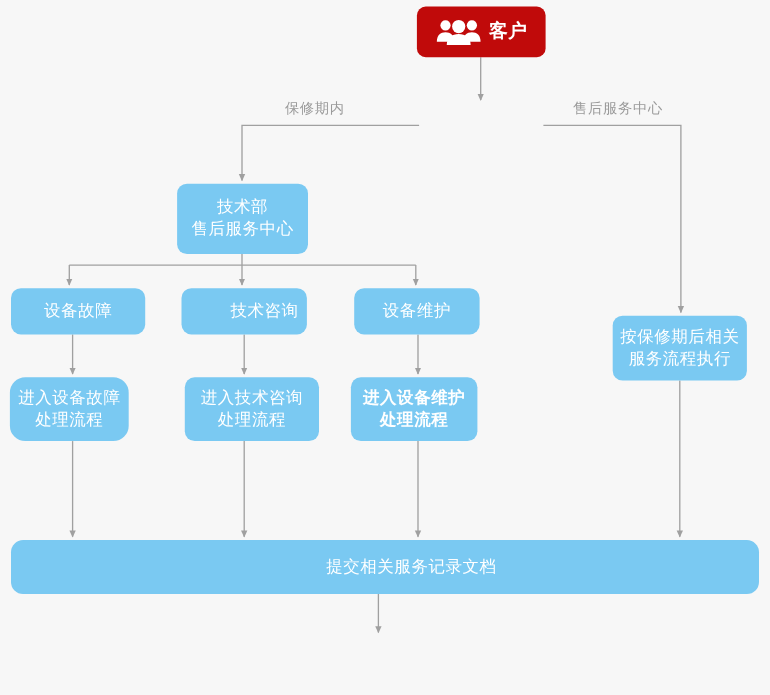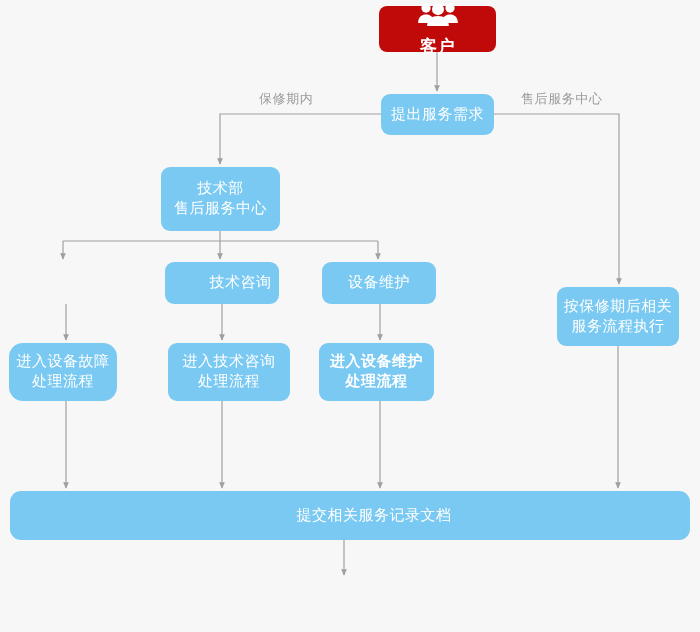--- a/index.html
+++ b/index.html
@@ -30,21 +30,20 @@
     box-sizing: border-box;
     display: flex;
     align-items: center;
     justify-content: center;
     text-align: center;
     border-radius: 9px;
     color: #ffffff;
     line-height: 1.32;
     letter-spacing: 0.5px;
     z-index: 2;
-    flex-direction: column;
   }
   .node.blue {
     background: #7ac9f2;
   }
   .node.red {
     background: #c00a0a;
   }
   .node .label {
     white-space: pre-line;
     font-size: 15px;
@@ -128,32 +127,32 @@
         <path d="M1.5 30 C1.5 22 6 18.5 12 18.5 C18 18.5 22.5 22 22.5 30 Z"></path>
         <circle cx="44" cy="10" r="6.2"></circle>
         <path d="M33.5 30 C33.5 22 38 18.5 44 18.5 C50 18.5 54.5 22 54.5 30 Z"></path>
         <circle cx="28" cy="11.5" r="8"></circle>
         <path d="M13.5 34 C13.5 24.5 20 20.5 28 20.5 C36 20.5 42.5 24.5 42.5 34 Z"></path>
       </g>
     </svg>
     <span class="label">客户</span>
   </div>
 
-  <div class="node blue" id="node-request">
-    <span class="label">提出服务需求</span>
-  </div>
 
   <div class="edge-label" id="label-in-warranty">保修期内</div>
   <div class="edge-label" id="label-out-warranty">售后服务中心</div>
 
   <div class="node blue" id="node-tech-dept">
     <span class="label">技术部
 售后服务中心</span>
   </div>
 
+  <div class="node blue" id="node-equip-fault">
+    <span class="label">设备故障</span>
+  </div>
 
   <div class="node blue" id="node-tech-consult">
     <span class="label">技术咨询</span>
   </div>
 
   <div class="node blue" id="node-equip-maint">
     <span class="label">设备维护</span>
   </div>
 
   <div class="node blue" id="node-after-warranty">

